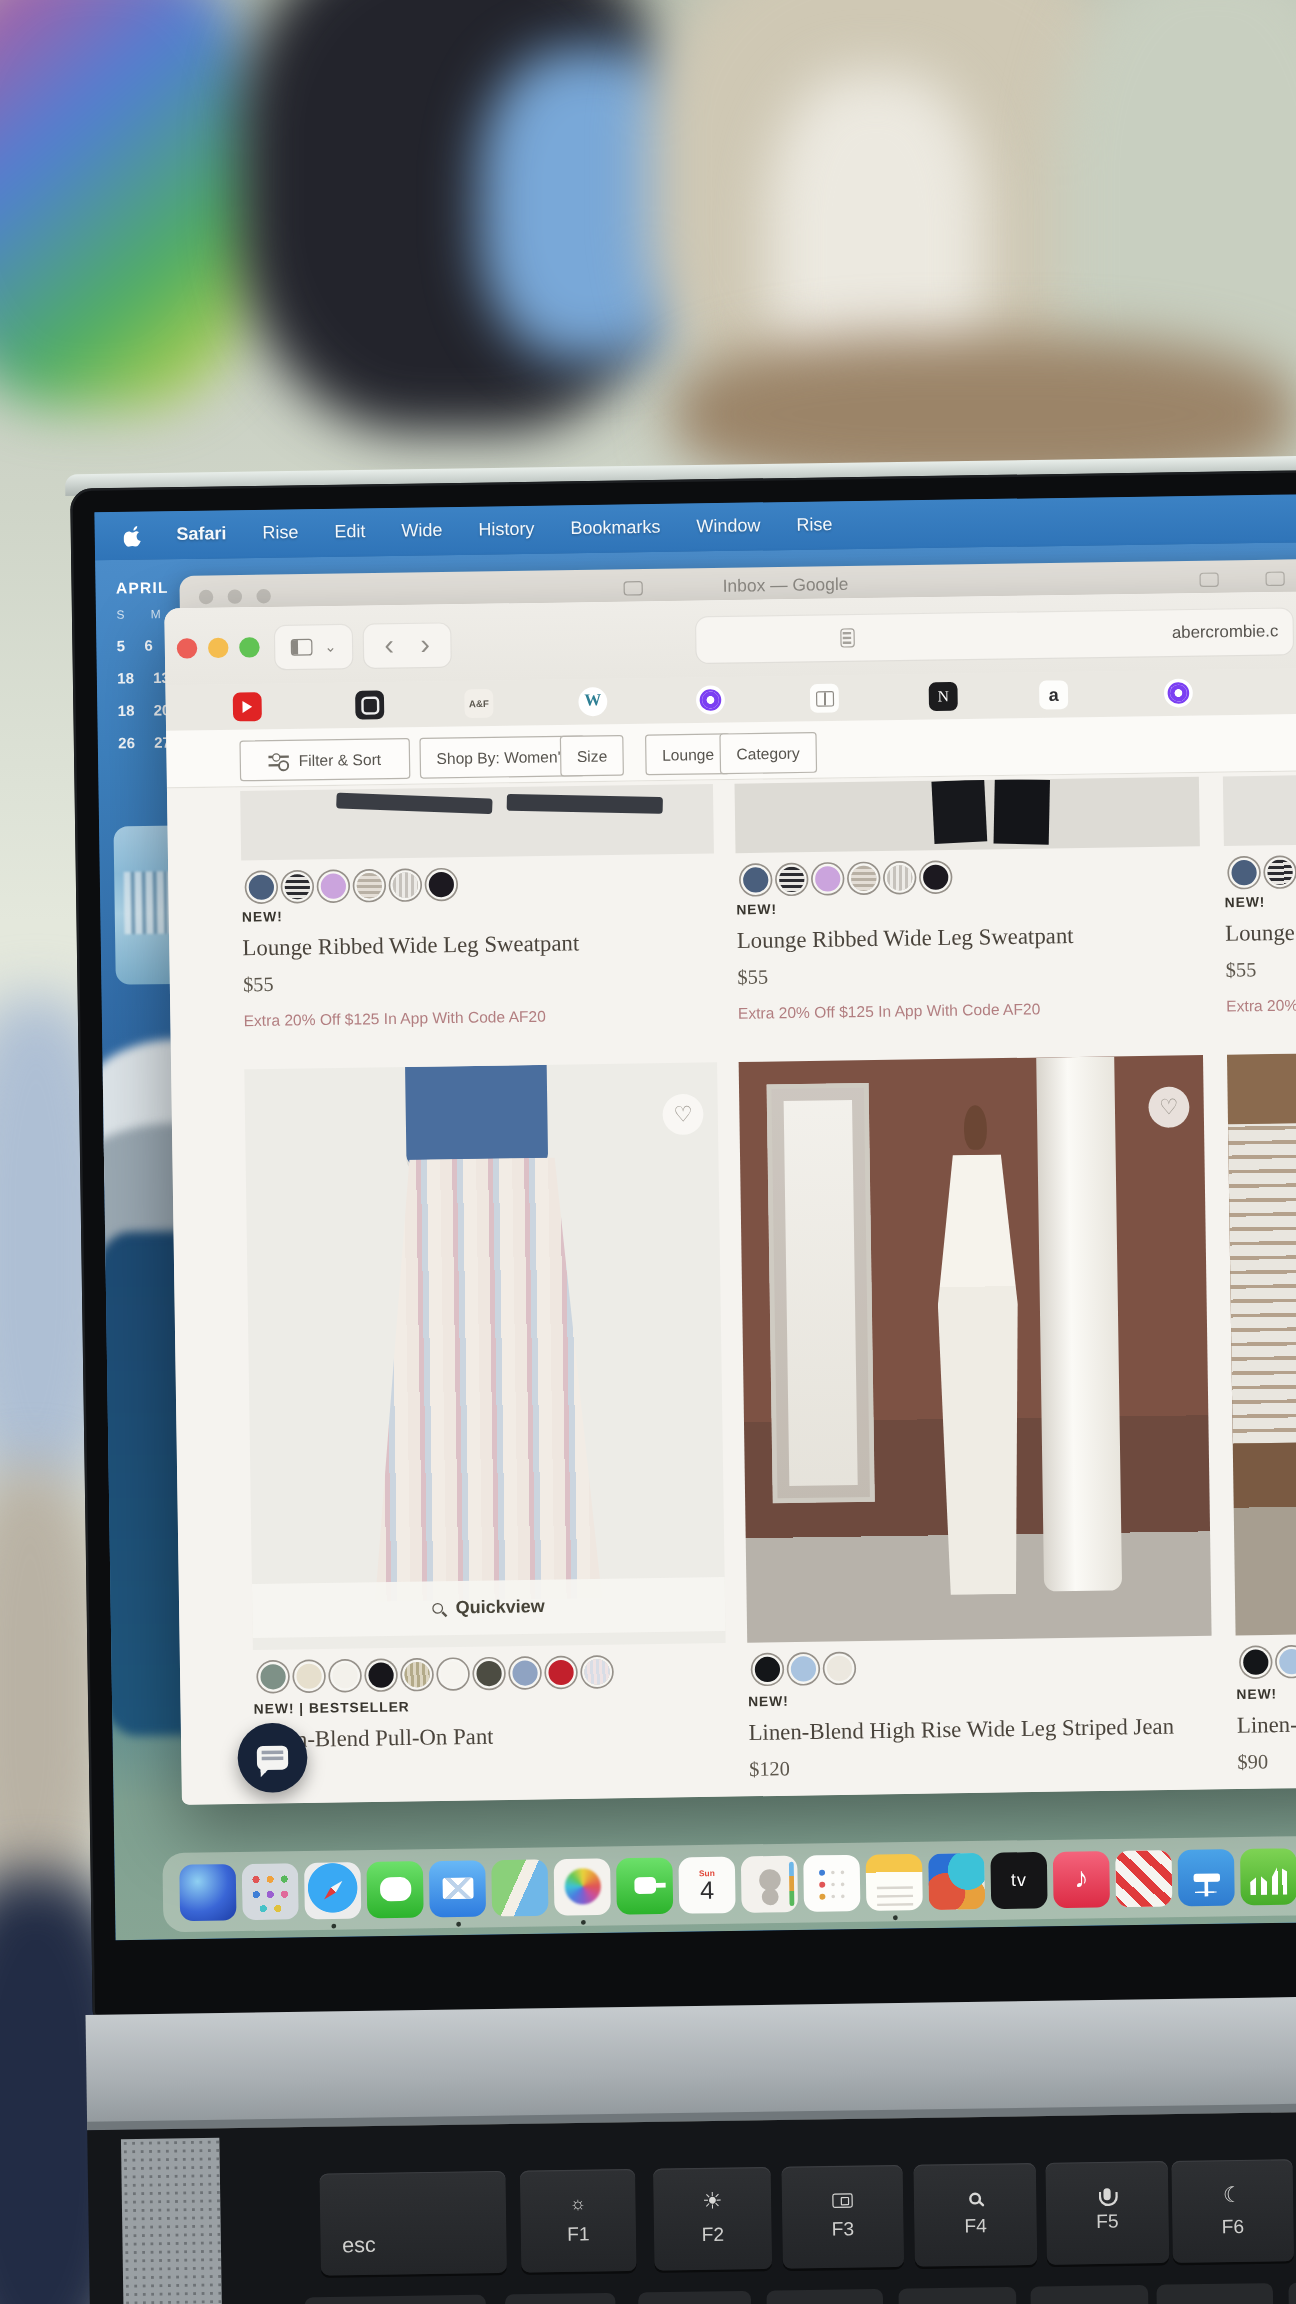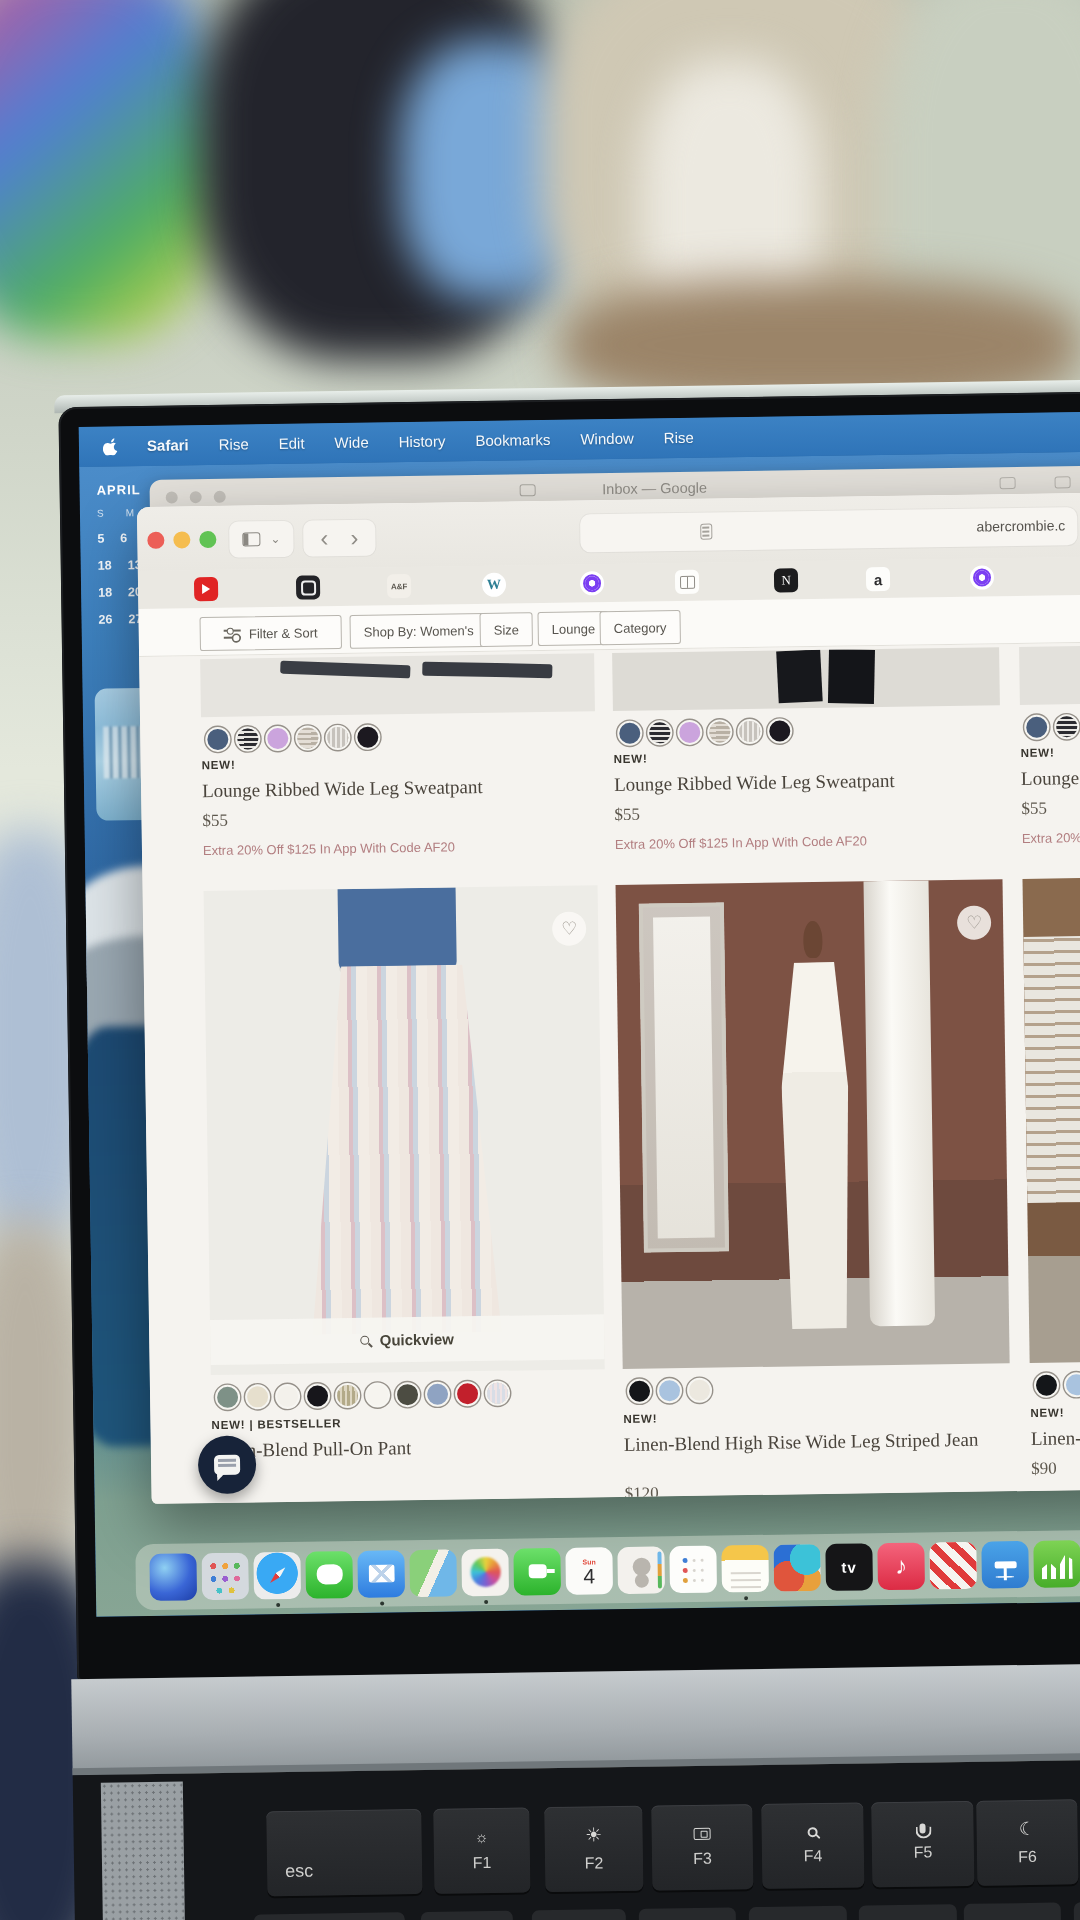--- a/index.html
+++ b/index.html
@@ -133,21 +133,21 @@
   .di-calendar .cd1{font-size:7px;color:#e14a3c;font-weight:bold;margin-top:3px;}
   .di-calendar .cd2{font-size:21px;color:#2e2e30;line-height:1;}
   .di-contacts{background:#f3f1ed;}
   .di-contacts:after{content:"";width:18px;height:18px;border-radius:50%;background:#b9b5ae;box-shadow:0 14px 0 -2px #b9b5ae;margin-top:-6px;}
   .di-contacts:before{content:"";position:absolute;right:3px;top:5px;width:4px;height:37px;background:linear-gradient(180deg,#6fb7e8 0 33%,#e0a03c 33% 66%,#58b85c 66%);border-radius:2px;}
   .di-reminders{background:#fdfdfb;}
   .di-reminders:after{content:"";width:5px;height:5px;border-radius:50%;background:#3f7fd6;box-shadow:0 10px 0 #e05555,0 20px 0 #e0a03c, 9px 0 0 -1px #d8d5cf,9px 10px 0 -1px #d8d5cf,9px 20px 0 -1px #d8d5cf, 17px 0 0 -1px #d8d5cf,17px 10px 0 -1px #d8d5cf,17px 20px 0 -1px #d8d5cf;margin:-18px 0 0 -16px;}
   .di-notes{background:linear-gradient(180deg,#f5c64a 0 32%,#fdfdf8 32%);}
   .di-notes:after{content:"";width:30px;height:2px;background:#d9d6cf;box-shadow:0 7px 0 #d9d6cf,0 14px 0 #d9d6cf;margin-top:10px;}
   .di-colorapp{background:radial-gradient(circle at 70% 30%,#3cc2d8 0 35%,transparent 36%),radial-gradient(circle at 30% 70%,#e0553c 0 35%,transparent 36%),radial-gradient(circle at 30% 30%,#2b6fd4 0 40%,transparent 41%),radial-gradient(circle at 70% 75%,#e8a03c 0 30%,transparent 31%),#e8e6e0;}
-  .di-appletv{background:#151517;font-weight:bold;font-size:15px;letter-spacing:1px;}
+  .di-appletv{background:#151517;font-weight:normal;font-size:15px;letter-spacing:1px;}
   .di-music{background:linear-gradient(180deg,#f4647c,#dc2b44);font-size:24px;}
   .di-news{background:#f6f4f0;overflow:hidden;}
   .di-news:after{content:"";position:absolute;inset:0;background:repeating-linear-gradient(45deg,#e03b3b 0 7px,transparent 7px 15px);}
   .di-keynote{background:linear-gradient(180deg,#4aa3e8,#2f7cd0);}
   .di-keynote:after{content:"";width:22px;height:7px;background:#fff;border-radius:2px;box-shadow:-2px 12px 0 -3px #fff, 0 12px 0 -3px #fff;}
   .di-keynote:before{content:"";position:absolute;width:3px;height:14px;background:#fff;bottom:8px;}
   .di-numbers{background:linear-gradient(180deg,#7ed354,#47ad2a);overflow:hidden;}
   .di-numbers:after{content:"";position:absolute;left:8px;bottom:8px;width:31px;height:24px;background:repeating-linear-gradient(90deg,#fff 0 5px,transparent 5px 9px);clip-path:polygon(0 55%,25% 30%,50% 60%,75% 0,100% 20%,100% 100%,0 100%);}
   
   .tl.red{background:#ec5f57;} .tl.yellow{background:#f5bd4f;} .tl.green{background:#61c354;}
@@ -270,21 +270,21 @@
             <div class="fav fv-purple" style="left: 832px;"></div>
           </div>
         <div class="filterbar" id="filterbar">
             <div class="fbtn" style="left: 61px; min-width: 142px;">
               <span class="fb-sliders"></span>
               <span>Filter &amp; Sort</span>
             </div>
             <div class="fbtn" style="left: 211px; min-width: 122px;">
               <span>Shop By: Women's</span>
             </div>
-            <div class="fbtn" style="left: 341px; min-width: 50px;">
+            <div class="fbtn" style="left: 328px; min-width: 50px;">
               <span>Size</span>
             </div>
             <div class="fbtn" style="left: 399px; min-width: 54px;">
               <span>Lounge</span>
             </div>
             <div class="fbtn" style="left: 461px; min-width: 72px;">
               <span>Category</span>
             </div>
           </div>
         <div class="content" id="content">
@@ -356,21 +356,21 @@
                 <div class="wm-person"></div>
               </div>
               <div class="heart" style="right: 12px; top: 26px;">♡</div>
               <div class="swrow" style="left: 6px; top: 496px;">
                 <span class="sw" style="background: rgb(20, 22, 25);"></span>
                 <span class="sw" style="background: rgb(169, 195, 223);"></span>
                 <span class="sw" style="background: rgb(236, 232, 223);"></span>
               </div>
               <div class="badge" style="top: 528px;">NEW!</div>
               <div class="ptitle" style="top: 549px; max-width: 100%;">Linen-Blend High Rise Wide Leg Striped Jean</div>
-              <div class="pprice" style="top: 599px;">$120</div>
+              <div class="pprice" style="top: 580px;">$120</div>
             </div>
             <div class="card" style="left: 880px; width: 192px; top: 235px; height: 612px;">
               <div class="pimg img-wood-partial" style="height: 484px;"></div>
               <div class="swrow" style="left: 6px; top: 496px;">
                 <span class="sw" style="background: rgb(20, 22, 25);"></span>
                 <span class="sw" style="background: rgb(169, 195, 223);"></span>
               </div>
               <div class="badge" style="top: 528px;">NEW!</div>
               <div class="ptitle" style="top: 549px; max-width: 100%;">Linen-Blend C</div>
               <div class="pprice" style="top: 580px;">$90</div>

